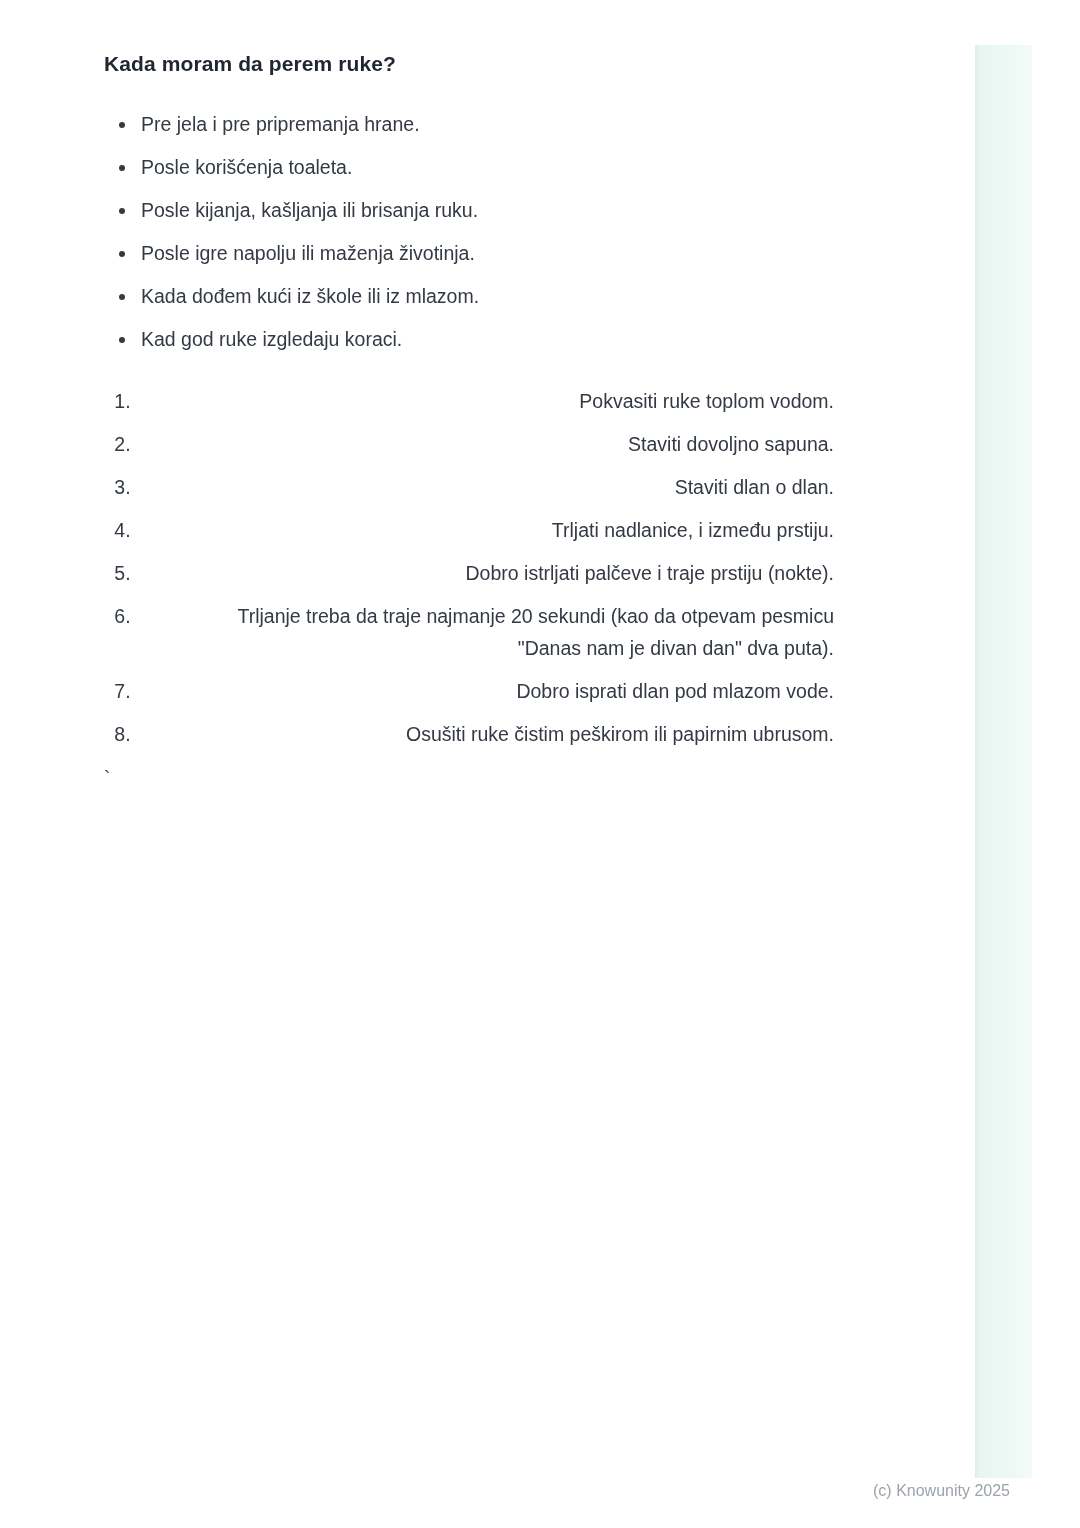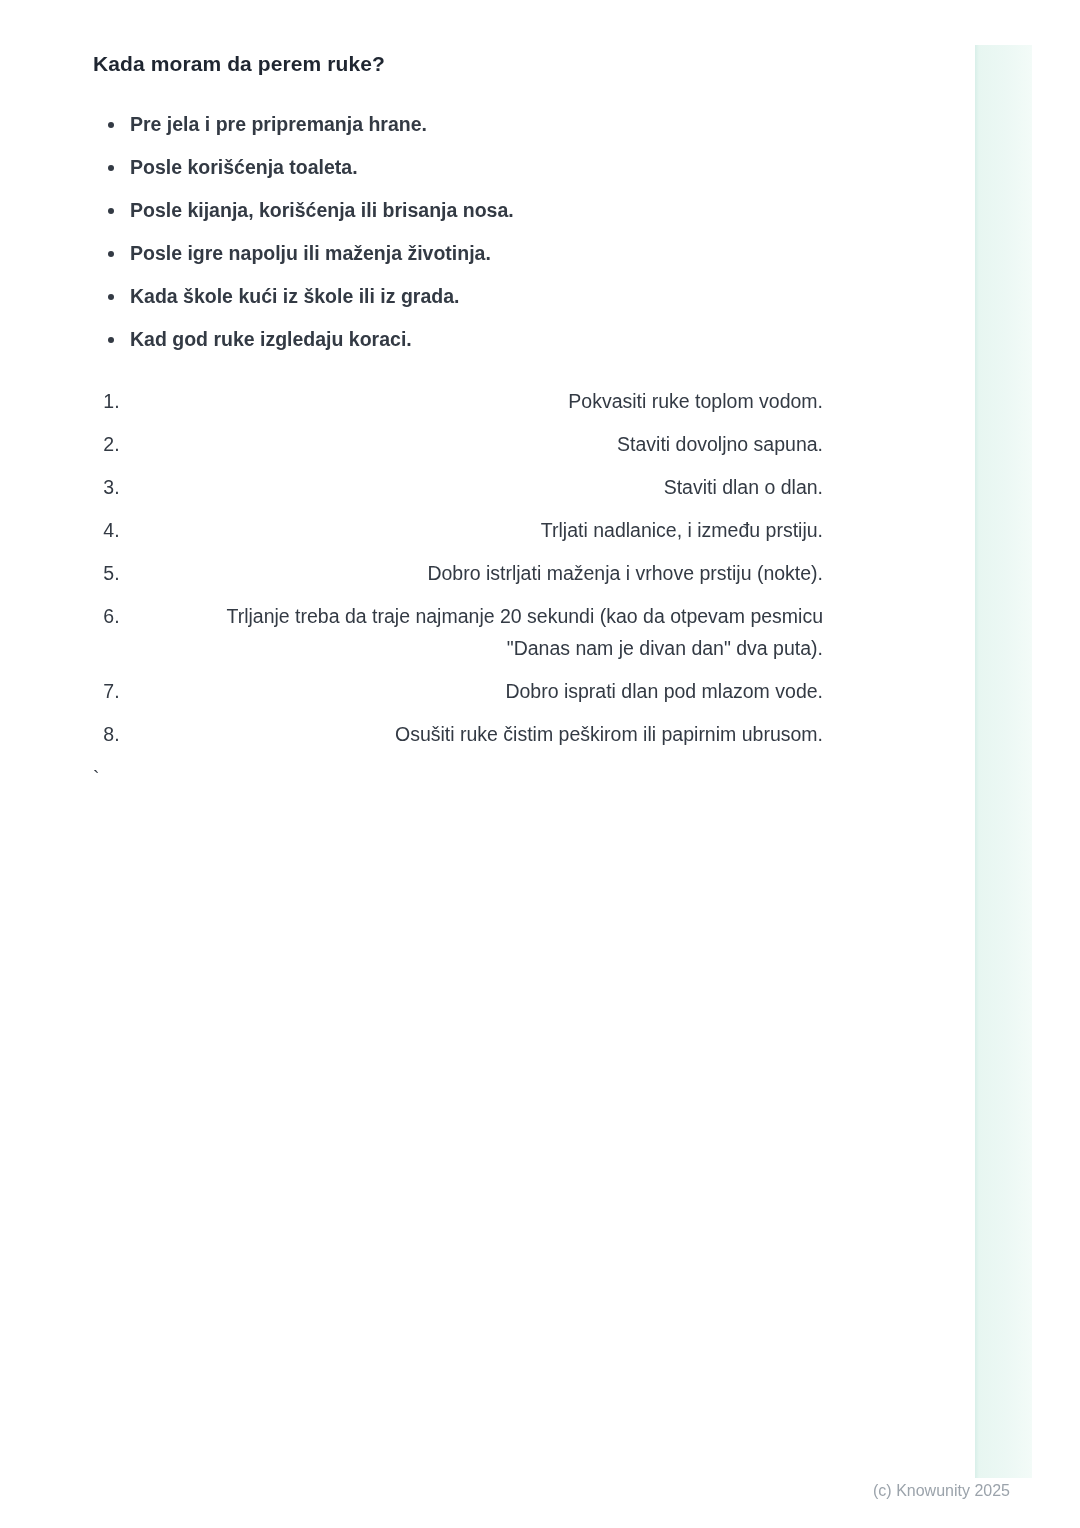--- a/index.html
+++ b/index.html
@@ -15,38 +15,37 @@
   .accent-strip {
     position: absolute;
     left: 975px;
     top: 45px;
     width: 57px;
     height: 1433px;
     background: linear-gradient(90deg, #d8efe9 0px, #e7f6f1 4px, #ecf8f4 55%, #f3fbf8 100%);
   }
   .content {
     position: absolute;
-    left: 93px;
+    left: 104px;
     top: 50px;
     width: 730px;
   }
   .section-heading {
     font-size: 21px;
     line-height: 28px;
     font-weight: 700;
     color: #1f2631;
     letter-spacing: 0.1px;
   }
   .section-heading.second { margin-top: 22px; }
   ul.bullet-list {
     margin-top: 30px;
     margin-bottom: 22px;
     padding-left: 34px;
     list-style: disc outside;
-    font-weight: bold;
   }
   ol.step-list {
     margin-top: 30px;
     padding-left: 32px;
     list-style: decimal outside;
     text-align: right;
   }
   li {
     font-size: 19.5px;
     line-height: 32px;
@@ -80,33 +79,33 @@
 
   <div class="accent-strip"></div>
 
   <div class="content">
 
     <h2 class="section-heading">Kada moram da perem ruke?</h2>
 
     <ul class="bullet-list">
       <li><span class="bullet-text">Pre jela i pre pripremanja hrane.</span></li>
       <li><span class="bullet-text">Posle korišćenja toaleta.</span></li>
-      <li><span class="bullet-text">Posle kijanja, korišćenja ili brisanja nosa.</span></li>
+      <li><span class="bullet-text">Posle kijanja, kašljanja ili brisanja ruku.</span></li>
       <li><span class="bullet-text">Posle igre napolju ili maženja životinja.</span></li>
-      <li><span class="bullet-text">Kada škole kući iz škole ili iz grada.</span></li>
+      <li><span class="bullet-text">Kada dođem kući iz škole ili iz mlazom.</span></li>
       <li><span class="bullet-text">Kad god ruke izgledaju koraci.</span></li>
     </ul>
 
 
     <ol class="step-list">
       <li><span class="step-text">Pokvasiti ruke toplom vodom.</span></li>
       <li><span class="step-text">Staviti dovoljno sapuna.</span></li>
       <li><span class="step-text">Staviti dlan o dlan.</span></li>
       <li><span class="step-text">Trljati nadlanice, i između prstiju.</span></li>
-      <li><span class="step-text">Dobro istrljati maženja i vrhove prstiju (nokte).</span></li>
+      <li><span class="step-text">Dobro istrljati palčeve i traje prstiju (nokte).</span></li>
       <li><span class="step-text">Trljanje treba da traje najmanje 20 sekundi (kao da otpevam pesmicu
 "Danas nam je divan dan" dva puta).</span></li>
       <li><span class="step-text">Dobro isprati dlan pod mlazom vode.</span></li>
       <li><span class="step-text">Osušiti ruke čistim peškirom ili papirnim ubrusom.</span></li>
     </ol>
 
     <div class="stray-mark">`</div>
 
   </div>
 

